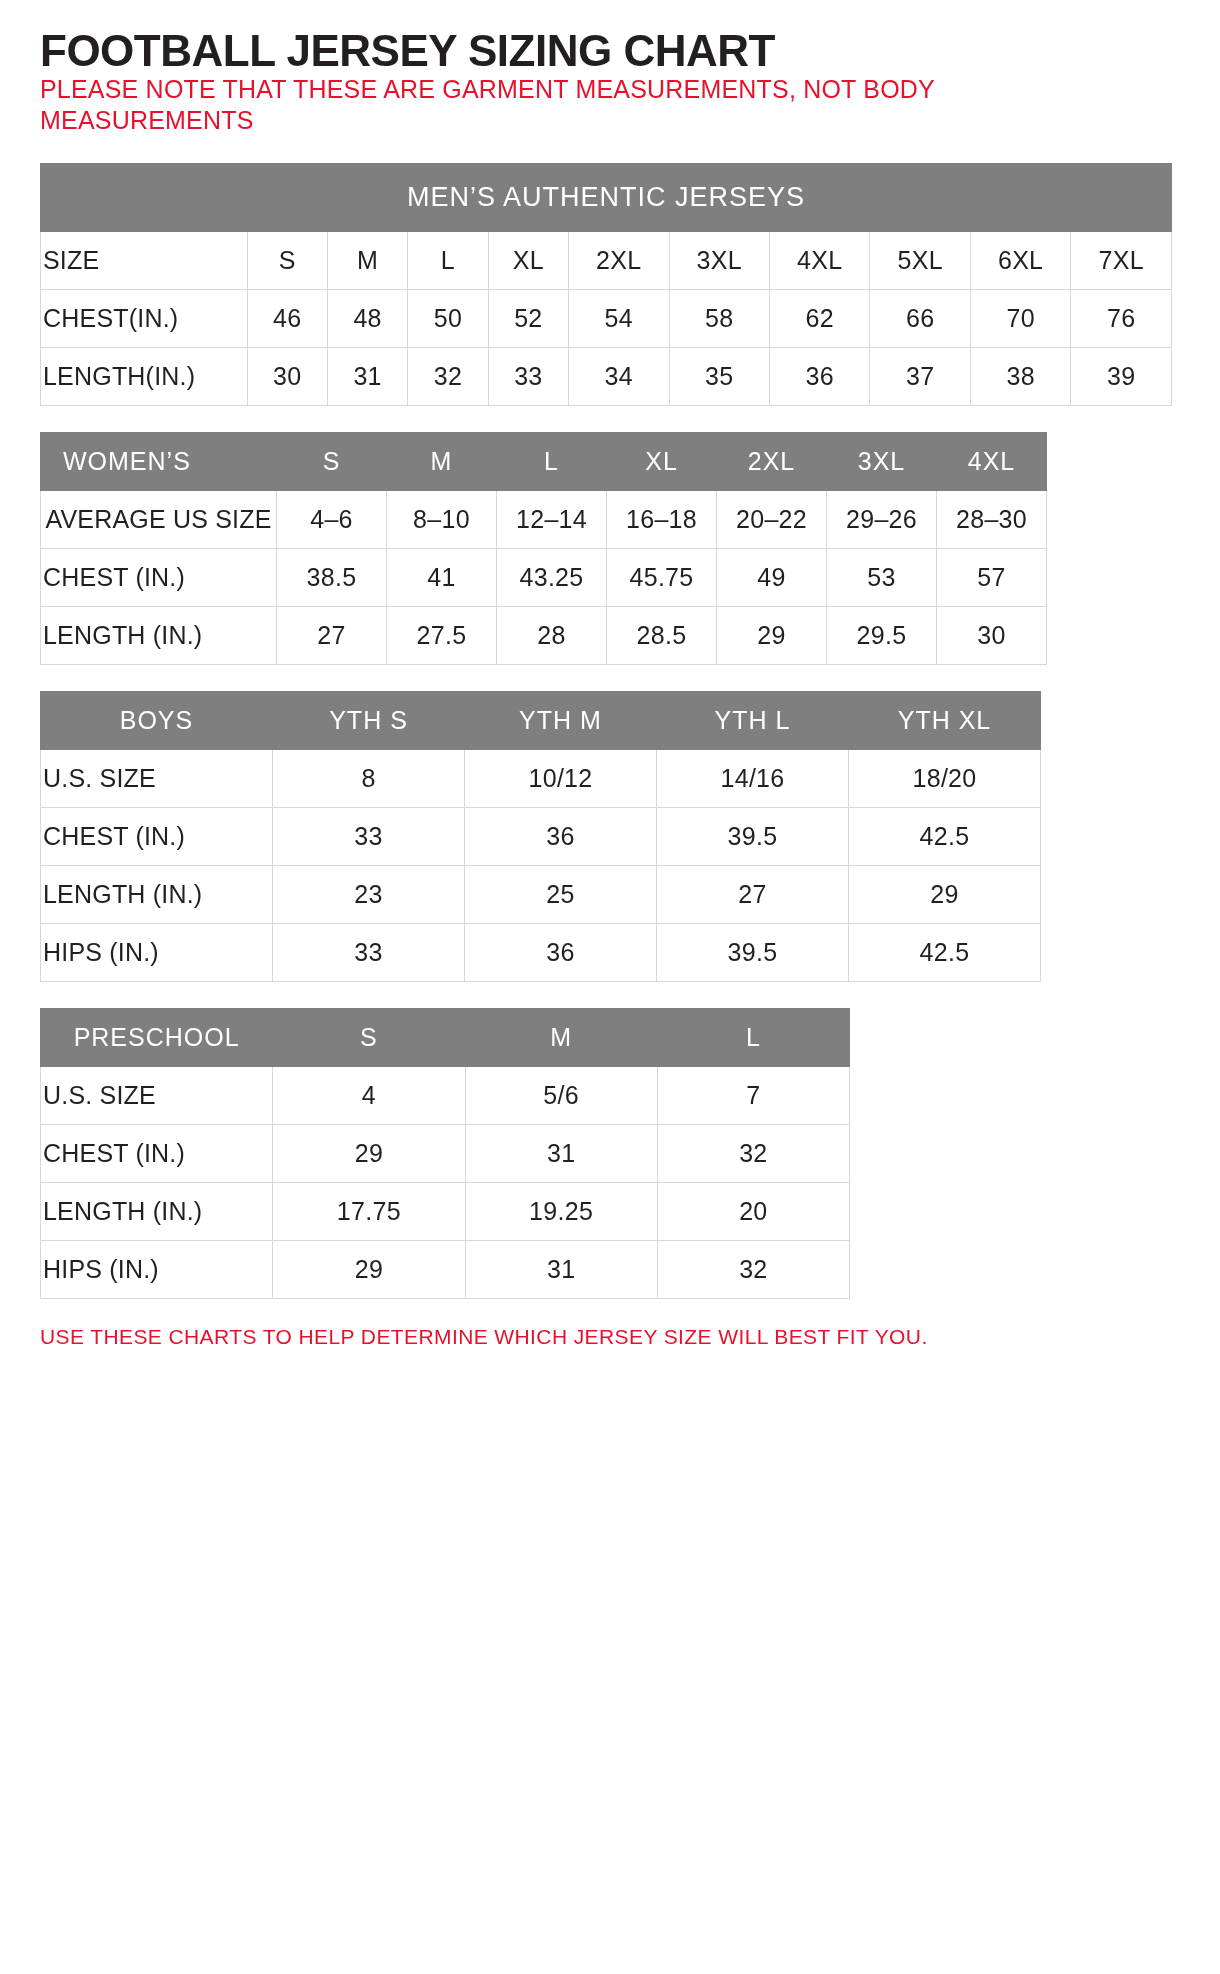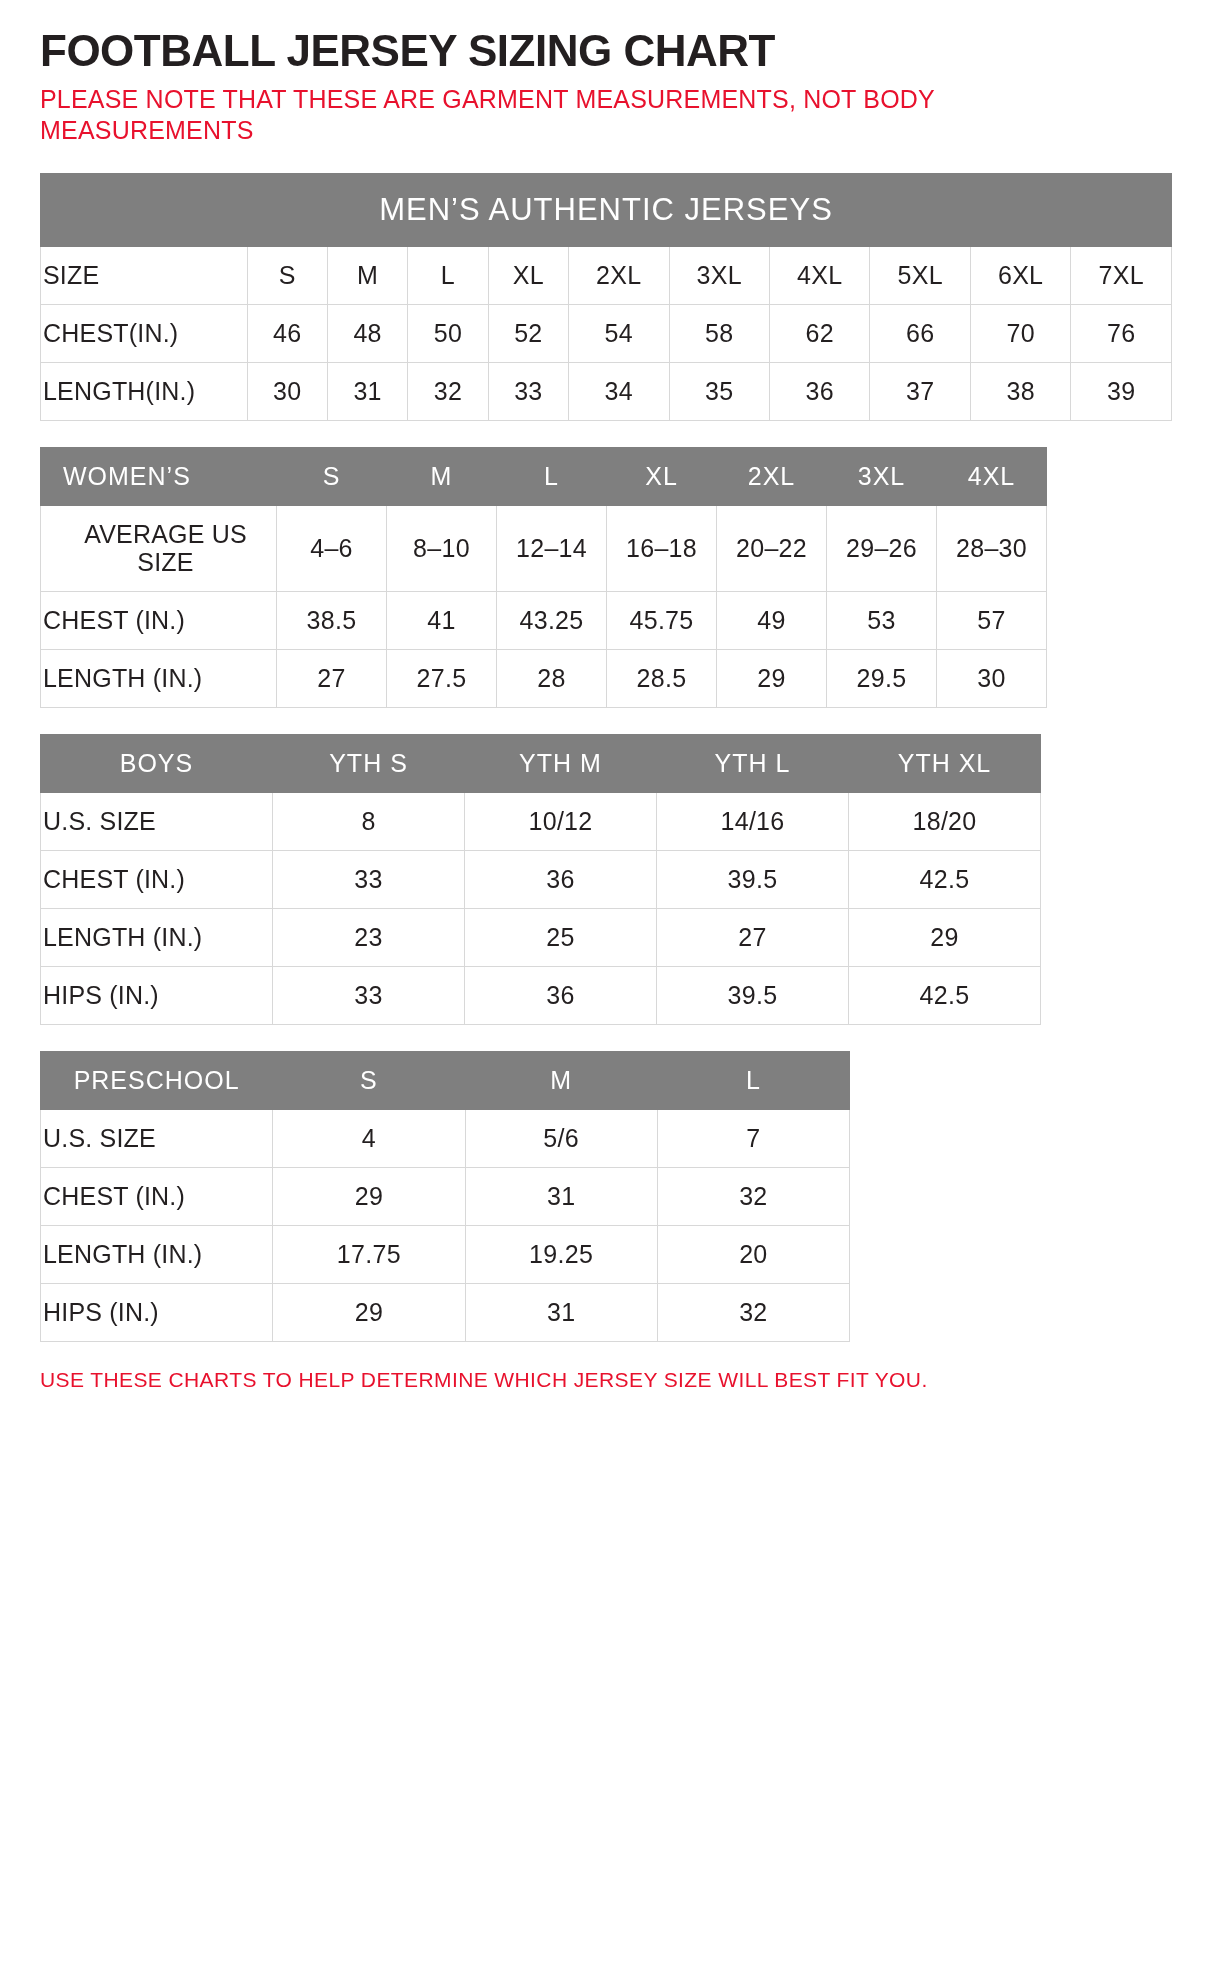--- a/index.html
+++ b/index.html
@@ -19,21 +19,21 @@
     width: 1220px;
     min-height: 1974px;
     padding: 28px 40px 0 40px;
     position: relative;
   }
   .title {
     font-size: 44px;
     font-weight: bold;
     letter-spacing: -0.5px;
     color: #231f20;
-    margin: 0 0 10px 0;
+    margin: 0 0 0 0;
     line-height: 1.05;
   }
   .subtitle {
     color: #e8112d;
     font-size: 25px;
     line-height: 1.25;
     margin: 0 0 26px 0;
     letter-spacing: 0.2px;
     max-width: 1110px;
   }
@@ -50,21 +50,21 @@
     font-size: 25px;
     color: #231f20;
     padding: 14px 2px;
     background: #ffffff;
     letter-spacing: 0.3px;
   }
   .band {
     background: #7f7f7f;
     color: #ffffff;
     border: 1px solid #7f7f7f;
-    font-size: 31px;
+    font-size: 27px;
     letter-spacing: 1px;
     padding: 18px 2px;
   }
   .rowlabel {
     text-align: left;
     font-size: 25px;
     letter-spacing: 0.2px;
   }
   .hdrlabel {
     background: #7f7f7f;
@@ -189,21 +189,21 @@
         <td class="hdrcell">S</td>
         <td class="hdrcell">M</td>
         <td class="hdrcell">L</td>
         <td class="hdrcell">XL</td>
         <td class="hdrcell">2XL</td>
         <td class="hdrcell">3XL</td>
         <td class="hdrcell">4XL</td>
       </tr>
 
       <tr>
-        <td class="rowlabel two-line" style="text-align:center;padding-left:16px;">AVERAGE US SIZE</td>
+        <td class="rowlabel two-line" style="text-align:center;padding-left:2px;">AVERAGE US SIZE</td>
         <td>4–6</td>
         <td>8–10</td>
         <td>12–14</td>
         <td>16–18</td>
         <td>20–22</td>
         <td>29–26</td>
         <td>28–30</td>
       </tr>
 
       <tr>

